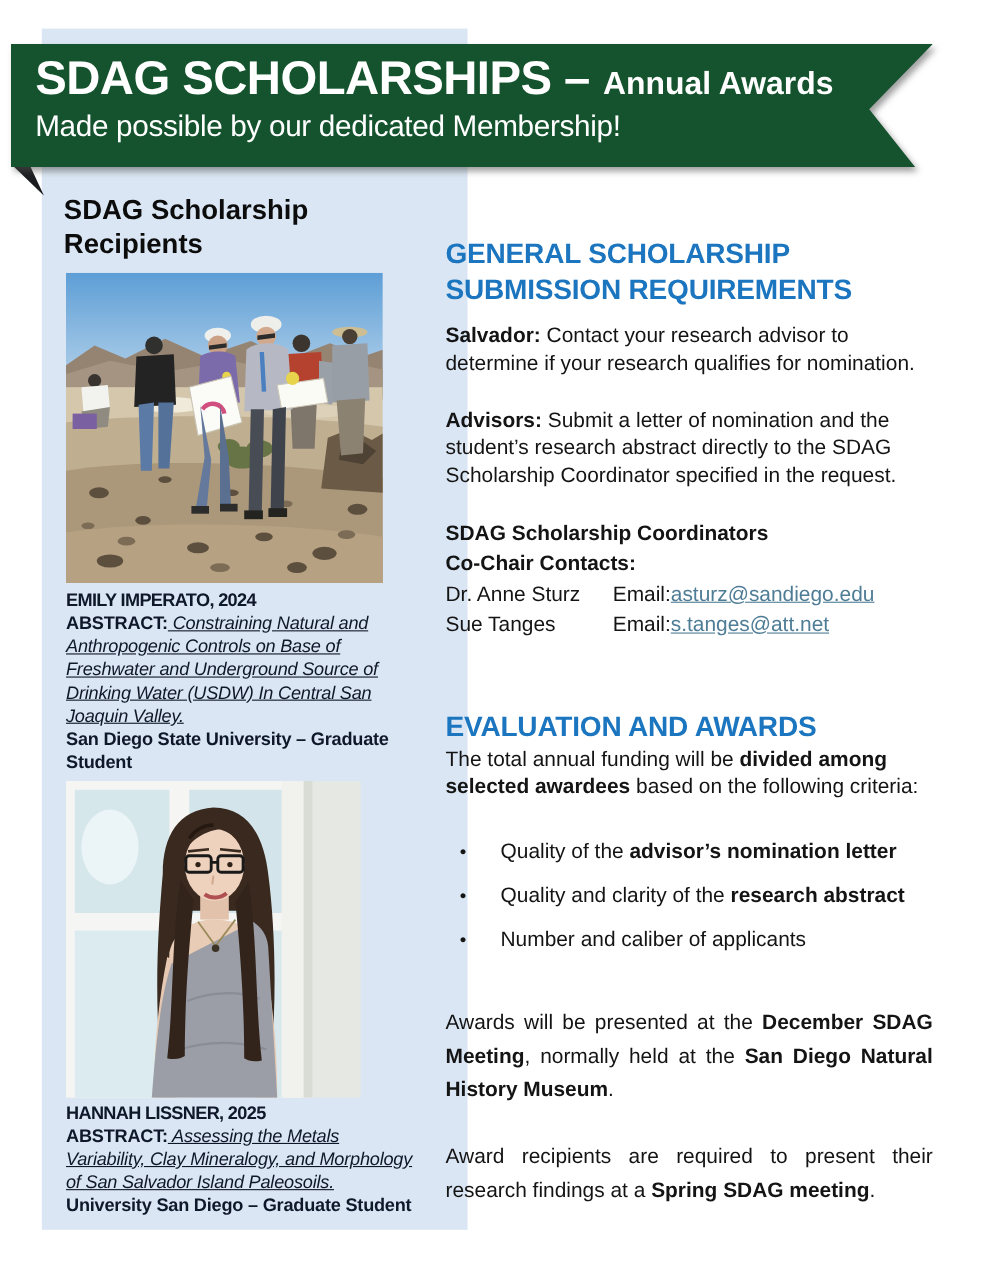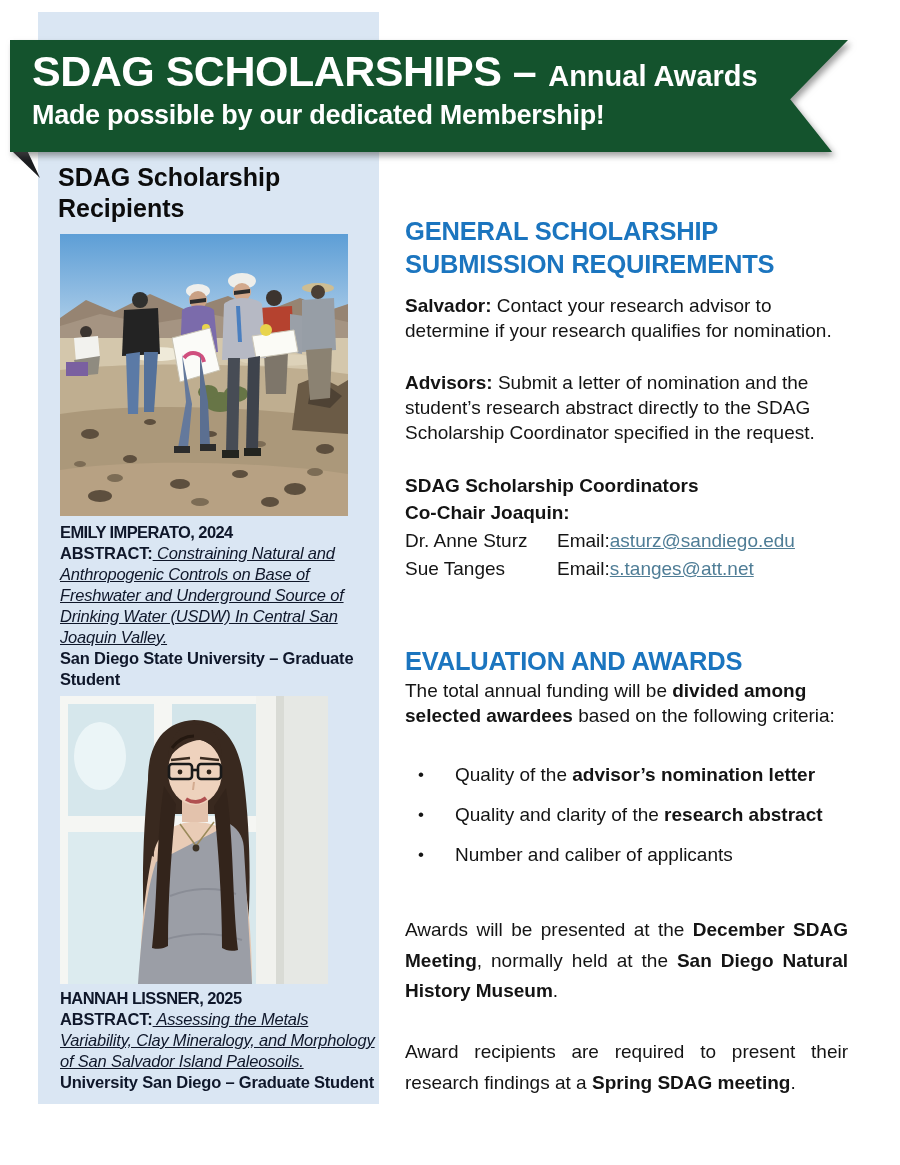--- a/index.html
+++ b/index.html
@@ -3,38 +3,38 @@
 <meta charset="utf-8">
 <style>
   html,body { margin:0; padding:0; background:#ffffff; }
   .page {
     position:relative; width:900px; height:1165px; background:#ffffff;
     font-family:"Liberation Sans", sans-serif; overflow:hidden; color:#141414;
   }
 
   
   .left-col {
-    position:absolute; left:38px; top:12px; width:341px; height:1092px;
+    position:absolute; left:38px; top:26px; width:387px; height:1092px;
     background:#dae6f3;
   }
 
   
   .banner-wrap {
     position:absolute; left:10px; top:40px; width:838px; height:112px;
     filter:drop-shadow(3px 4px 3px rgba(80,80,80,.55)); z-index:6;
   }
   .banner {
     width:100%; height:100%; background:#14532d; color:#ffffff;
     clip-path:polygon(0 0, 100% 0, 93.1% 53%, 98.1% 100%, 0 100%);
     box-sizing:border-box; padding:7px 0 0 22px;
   }
   .banner-line1 { display:flex; align-items:baseline; gap:12px; white-space:nowrap; }
   .banner-title-lg { font-size:43px; font-weight:bold; letter-spacing:-0.5px; }
   .banner-title-sm { font-size:29px; font-weight:bold; }
-  .banner-line2 { font-size:27px; font-weight:bold; margin-top:4px; letter-spacing:-0.3px; }
+  .banner-line2 { font-size:27px; font-weight:normal; margin-top:4px; letter-spacing:-0.3px; }
   .fold {
     position:absolute; left:12px; top:151px; width:28px; height:27px;
     background:#1c1d20; clip-path:polygon(0 0, 55% 0, 100% 100%); z-index:4;
   }
 
   
   .lc-heading {
     position:absolute; left:20px; top:150px; width:290px;
     font-size:25px; font-weight:bold; line-height:1.22; color:#0c0c0c;
   }
@@ -260,21 +260,21 @@
 
   <div class="right-col">
 
     <div class="sec-heading h-req">GENERAL SCHOLARSHIP SUBMISSION REQUIREMENTS</div>
 
     <div class="body-text p-students"><b>Salvador:</b><span> Contact your research advisor to determine if your research qualifies for nomination.</span></div>
 
     <div class="body-text p-advisors"><b>Advisors:</b><span> Submit a letter of nomination and the student’s research abstract directly to the SDAG Scholarship Coordinator specified in the request.</span></div>
 
     <div class="body-text p-coord">SDAG Scholarship Coordinators</div>
-    <div class="body-text p-cochair">Co-Chair Joaquin:</div>
+    <div class="body-text p-cochair">Co-Chair Contacts:</div>
 
     <div class="contact c1">
       <span class="cname">Dr. Anne Sturz</span>
       <span>Email: </span>
       <a class="email" href="#">asturz@sandiego.edu</a>
     </div>
     <div class="contact c2">
       <span class="cname">Sue Tanges</span>
       <span>Email: </span>
       <a class="email" href="#">s.tanges@att.net</a>

